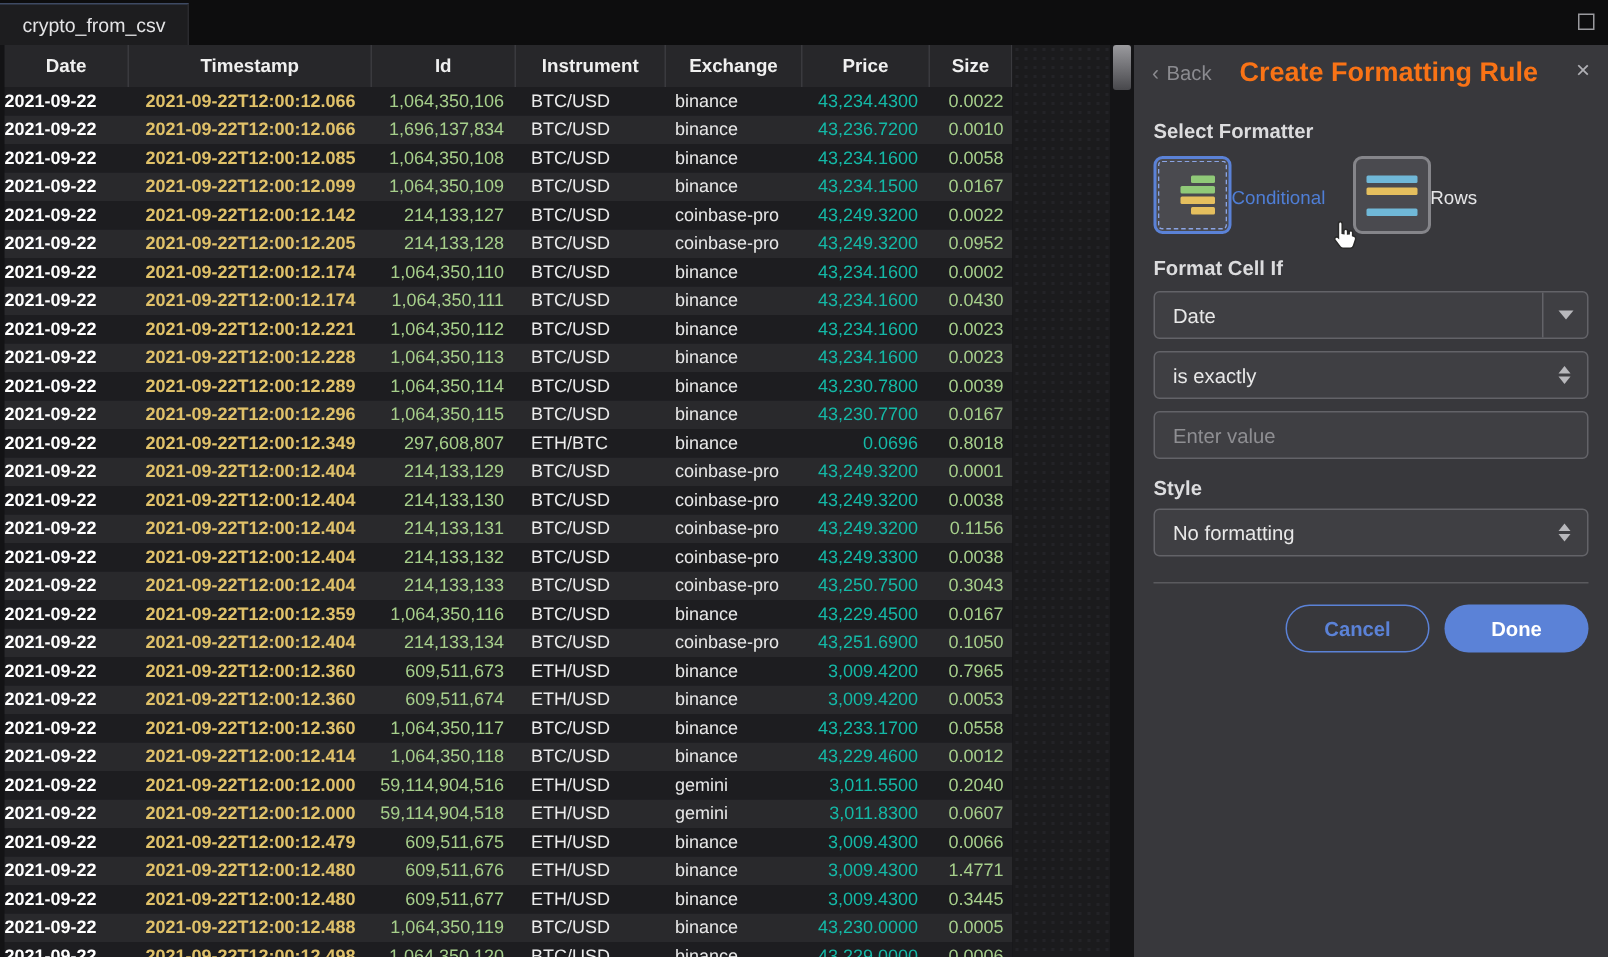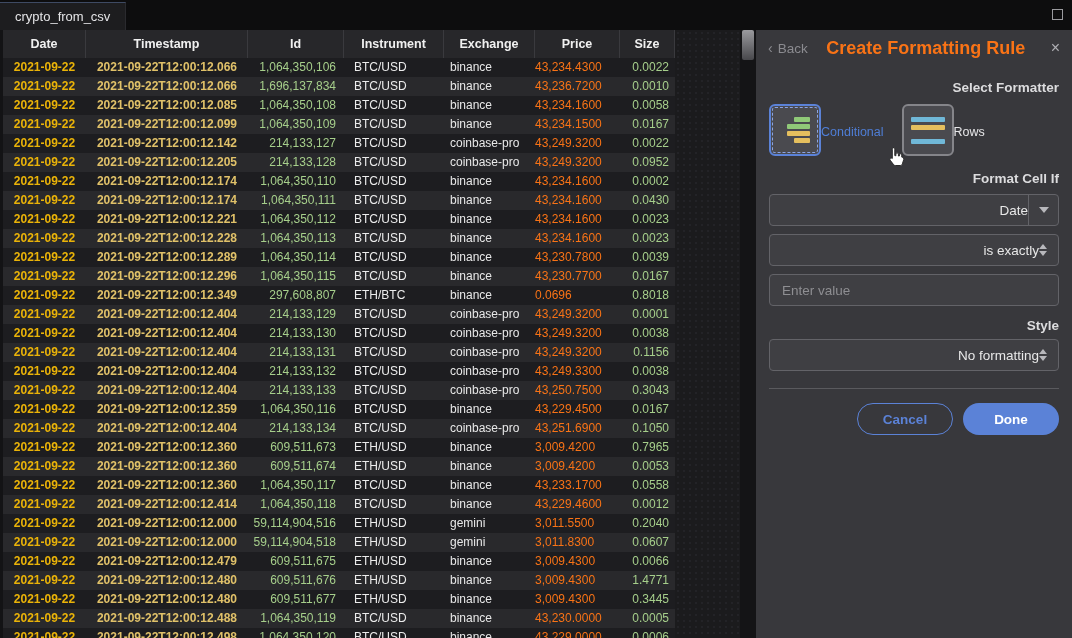--- a/index.html
+++ b/index.html
@@ -25,36 +25,36 @@
                   background:linear-gradient(#9a9a9e,#48484c); }
 
   
   .thead { display:flex; height:28px; background:#27272a; }
   .th { display:flex; align-items:center; justify-content:center; color:#f0f0f0;
         font-weight:bold; font-size:12.5px; border-right:1px solid #3a3a3e; }
   .row { display:flex; height:19px; background:#1d1d20; }
   .row:nth-child(even) { background:#29292c; }
   .cell { font-size:12px; line-height:19px; white-space:nowrap; overflow:hidden; }
   .w0{width:83px}.w1{width:162px}.w2{width:96px}.w3{width:100px}.w4{width:91px}.w5{width:85px}.w6{width:55px}
-  .c-date { color:#eab308; font-weight:bold; text-align:center; }
+  .c-date { color:#ffffff; font-weight:bold; text-align:left; }
   .c-ts   { color:#e0c169; font-weight:bold; text-align:center; }
   .c-id   { color:#a6cf8b; text-align:right; padding-right:8px; }
   .c-inst { color:#ececec; font-weight:normal; padding-left:10px; }
   .c-exch { color:#e8e8e8; padding-left:6px; }
-  .c-price{ color:#f97316; padding-right:8px; }
+  .c-price{ color:#14b8a6; text-align:right; padding-right:8px; }
   .c-size { color:#a6cf8b; text-align:right; padding-right:6px; }
 
   
   .panel { width:316px; background:#38383c; display:flex; flex-direction:column; position:relative; }
   .panel-header { height:36px; display:flex; align-items:center; padding:0 12px; }
   .back { display:flex; align-items:center; gap:5px; color:#8b8b90; font-size:13.5px; cursor:default; }
   .back .chev { font-size:14px; }
   .panel-title { flex:1; text-align:center; color:#f97316; font-weight:bold; font-size:18px; }
   .close-x { color:#b0b0b5; font-size:16px; width:16px; text-align:right; }
-  .panel-body { padding:0 13px;text-align:right; }
+  .panel-body { padding:0 13px; }
   .sec-label { color:#dcdcde; font-size:13.5px; font-weight:bold; margin-top:14px; }
 
   .tiles { display:flex; gap:18px; margin-top:9px; }
   .tile-item { display:flex; align-items:center; }
   .tile { width:52px; height:52px; border-radius:6px; background:#4a4a4f;
           display:flex; flex-direction:column; justify-content:center; }
   .tile.selected { border:2px solid #5b82d7; outline:1px dashed #8aa4e4; outline-offset:-4px; }
   .tile.plain { border:2px solid #85858a; }
   .tile-label { margin-top:3px; font-size:12.5px; color:#e6e6e8; }
   .tile-label.sel { color:#4f7ed6; }

